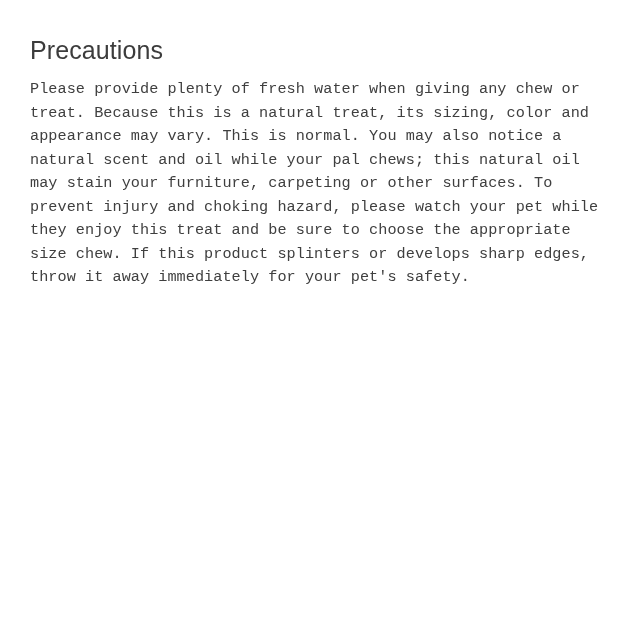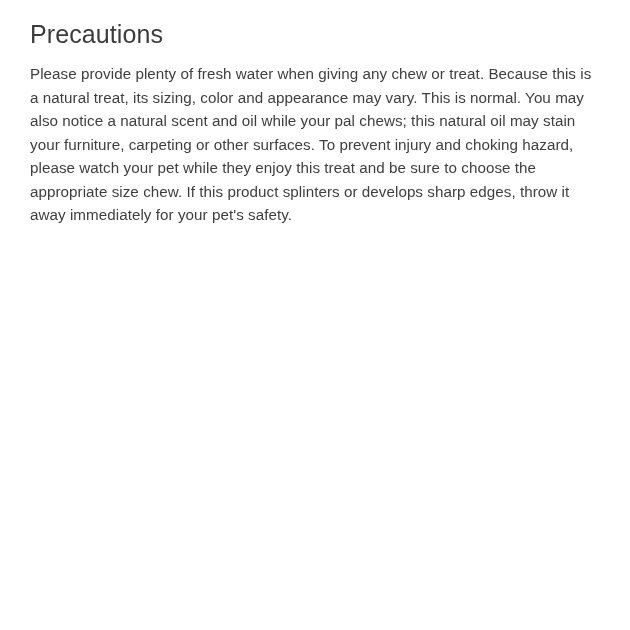--- a/index.html
+++ b/index.html
@@ -12,33 +12,33 @@
     background: #ffffff;
     font-family: "Liberation Sans", sans-serif;
     -webkit-font-smoothing: antialiased;
     overflow: hidden;
   }
   .page {
     position: relative;
     width: 630px;
     height: 630px;
     box-sizing: border-box;
-    padding: 18px 28px 0 30px;
+    padding: 34px 28px 0 30px;
   }
   .section-title {
     font-family: "Liberation Sans", sans-serif;
     font-size: 25px;
     font-weight: 400;
     line-height: 32px;
     color: #3c3c3c;
     margin: 0 0 12px 0;
     letter-spacing: 0.1px;
   }
   .body-copy {
-    font-family: Liberation Sans, sans-serif;
+    font-family: Liberation Mono, monospace;
     font-size: 15.2px;
     line-height: 23.5px;
     color: #3f3f3f;
     margin: 0;
     max-width: 575px;
     letter-spacing: 0.05px;
     text-align: left;
   }
 </style>
 </head>

